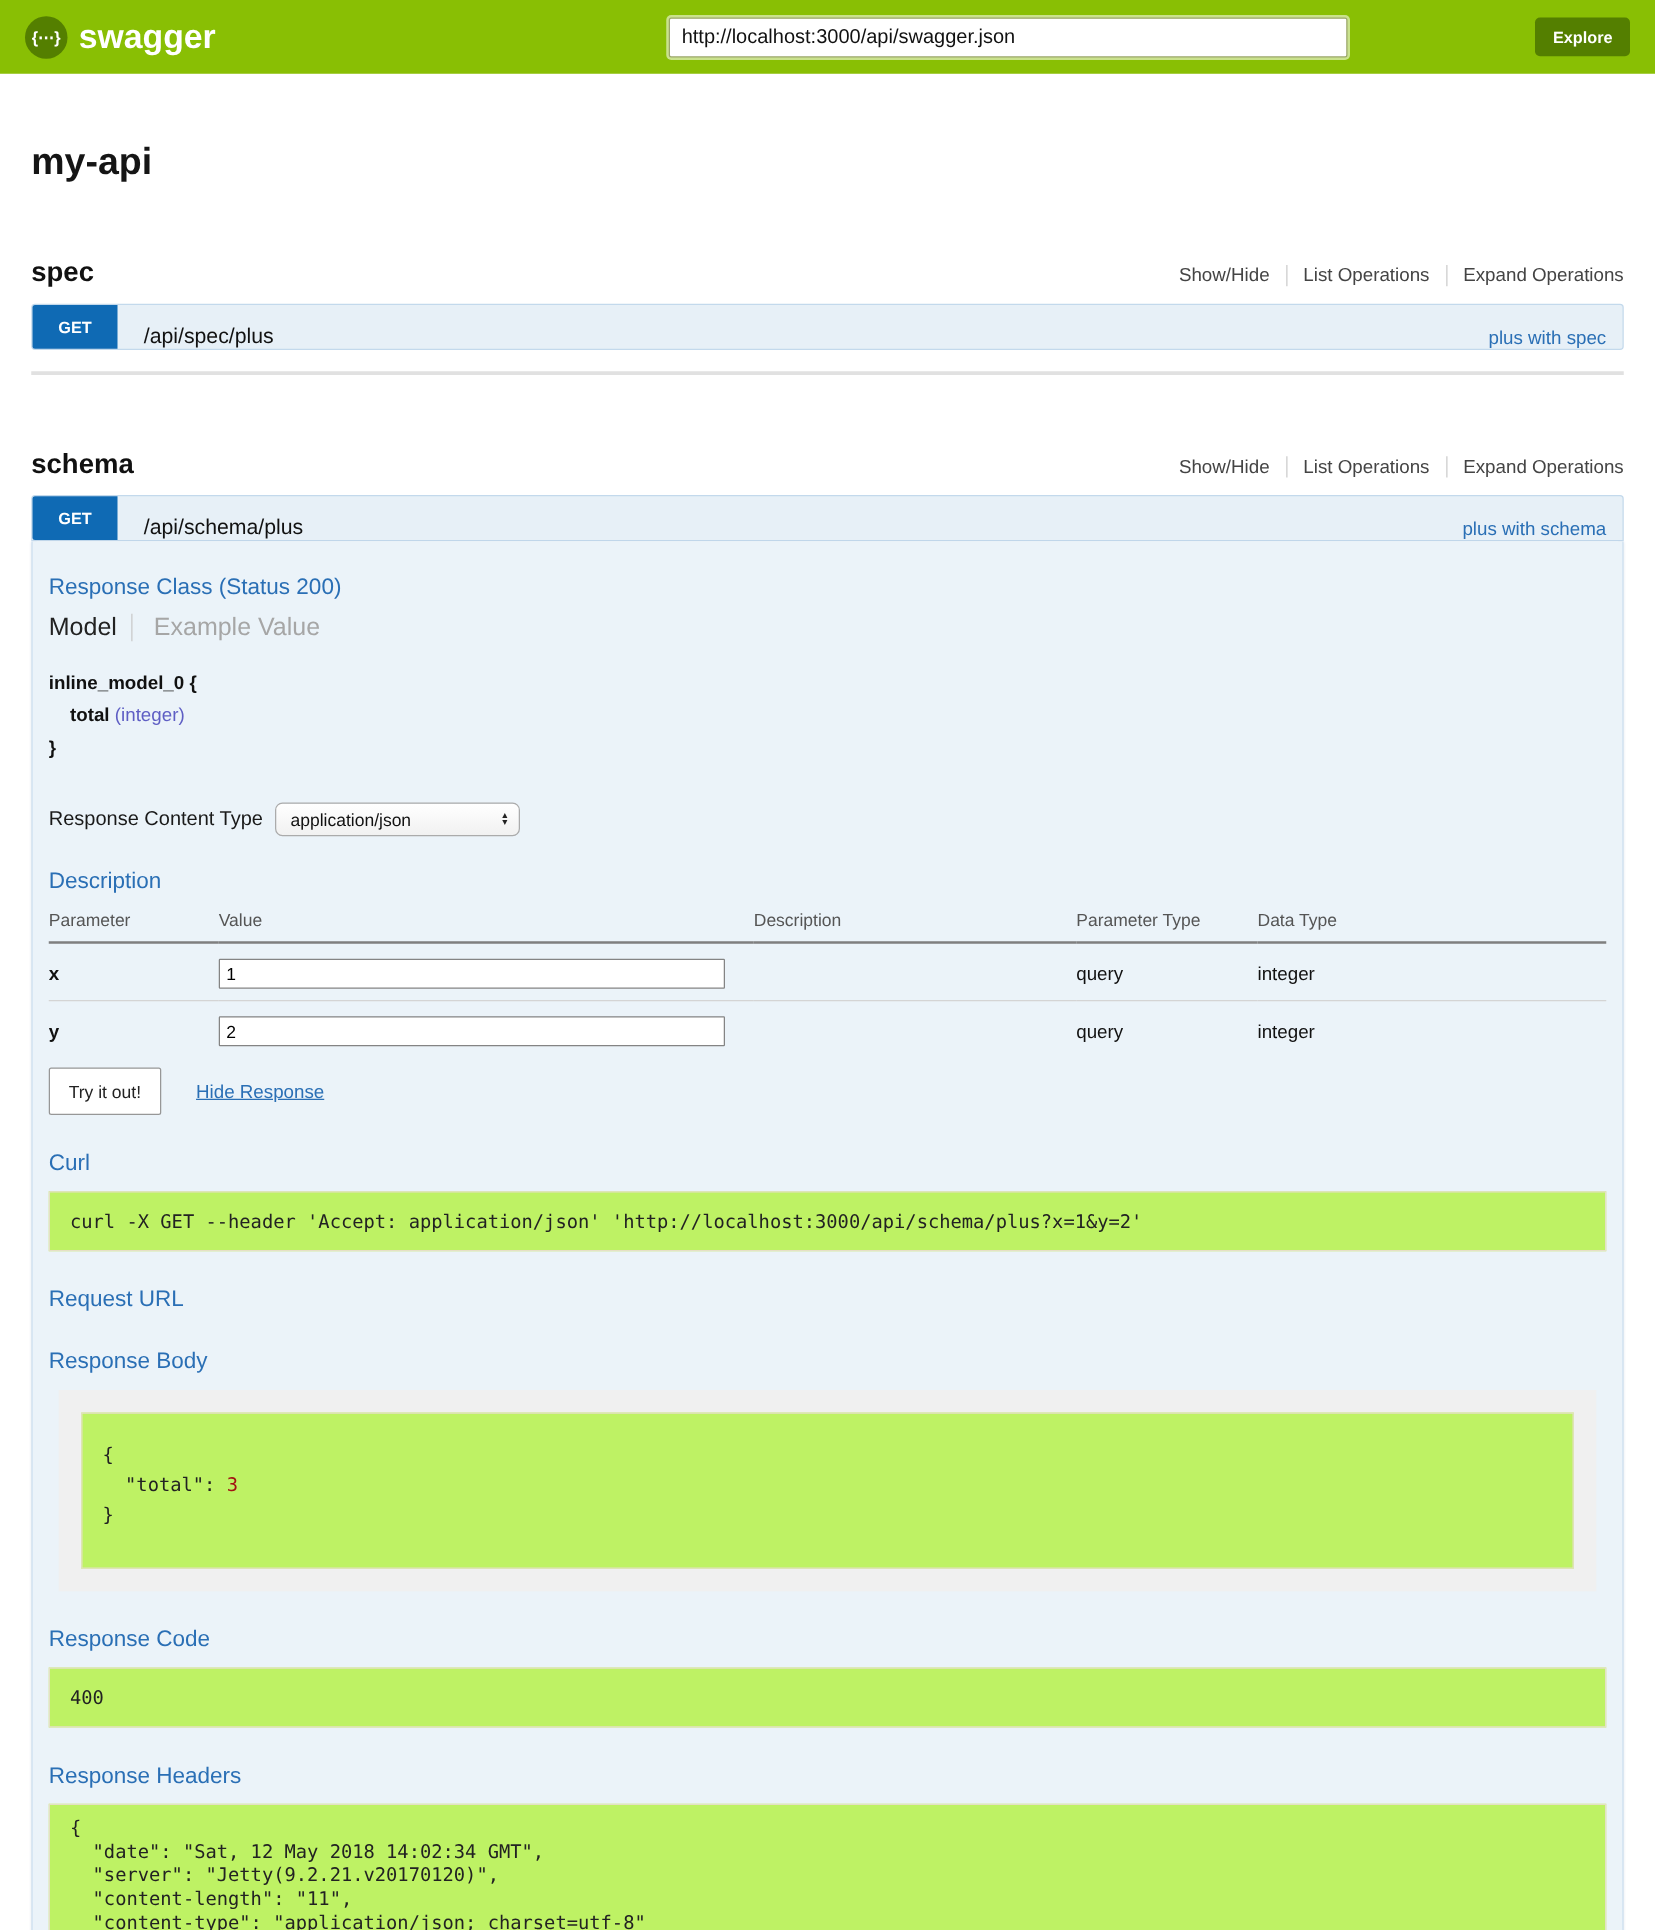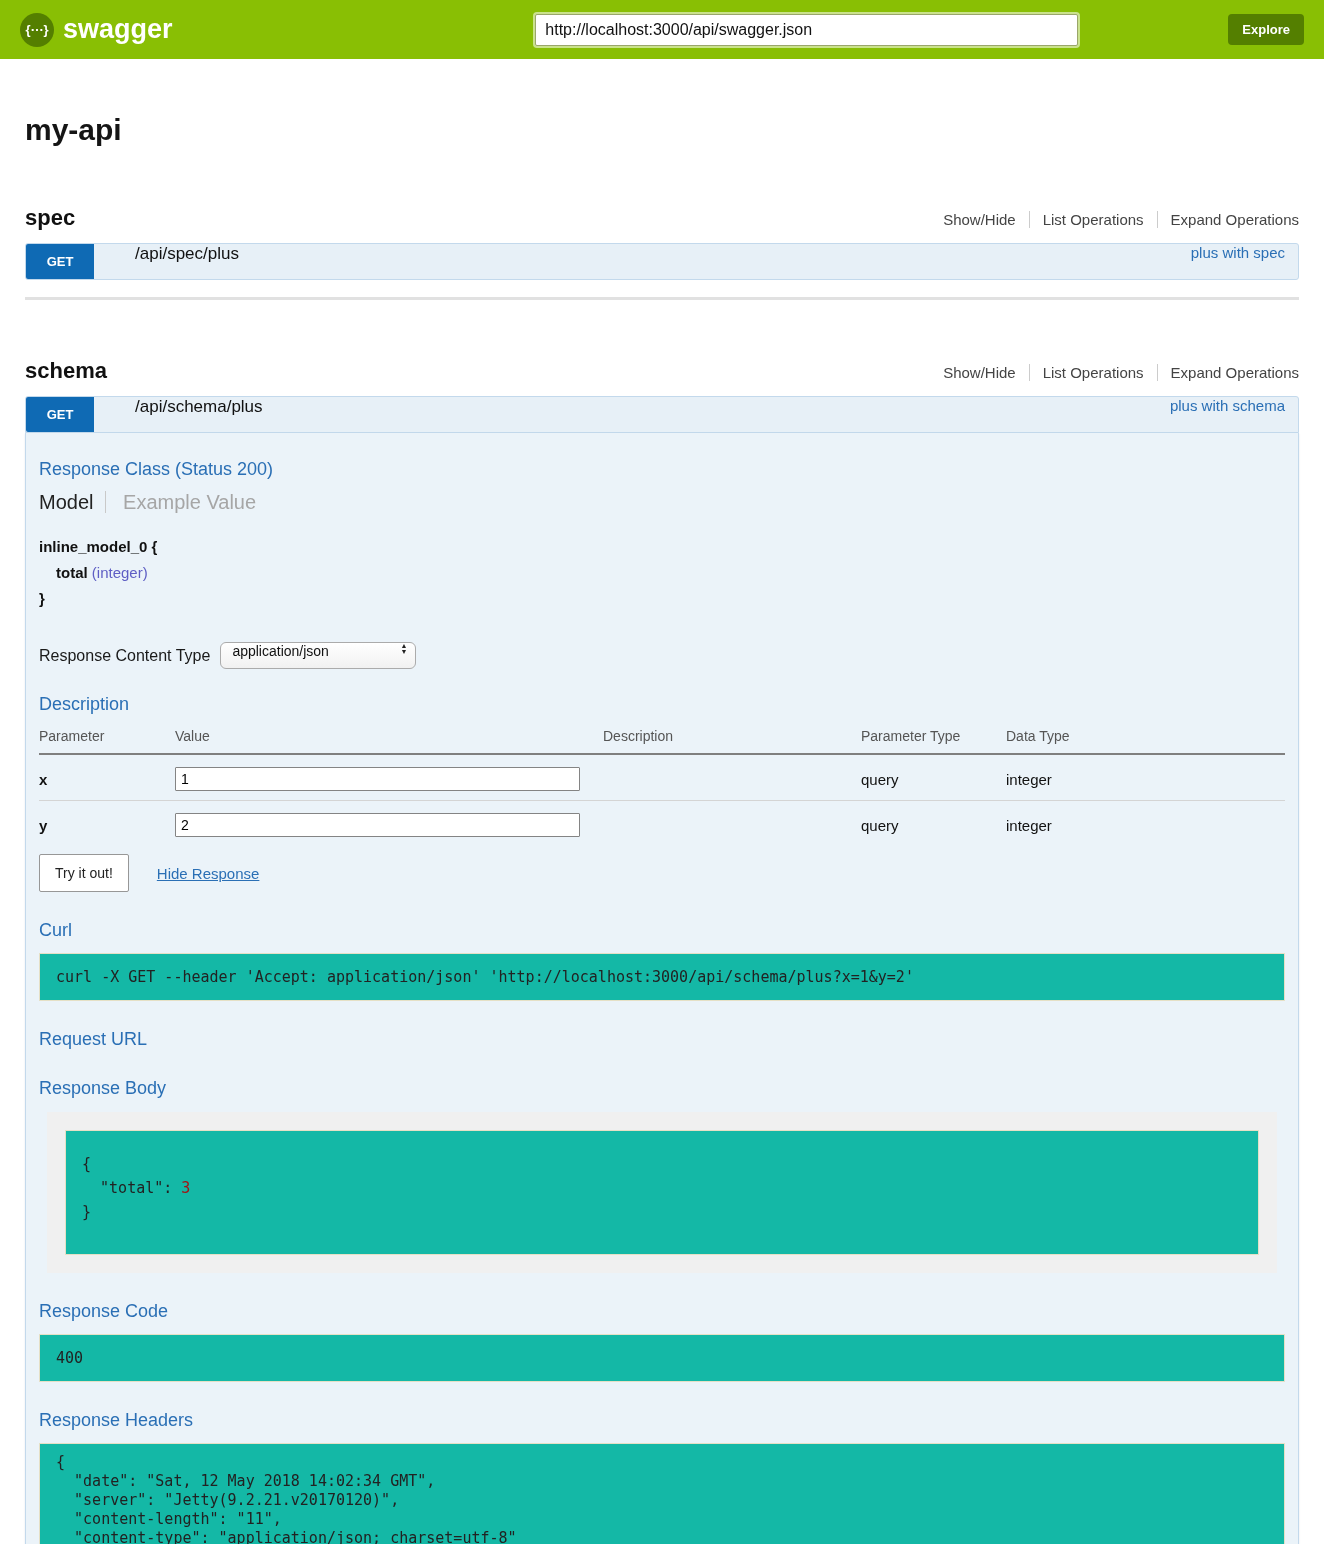--- a/index.html
+++ b/index.html
@@ -42,21 +42,21 @@
   .section-head.tight { }
   .section-title { font-size:22px; font-weight:bold; margin:0; color:#111; }
   .section-controls { margin-left:auto; font-size:15px; }
   .section-controls a { color:#444; text-decoration:none; }
   .section-controls a + a { border-left:1px solid #ccc; padding-left:13px; margin-left:13px; }
   .divider { height:3px; background:#e1e1e1; margin-top:17px; }
   
   .endpoint-bar {
     margin-top:12px; height:37px;
     background:#e7f0f7; border:1px solid #c3d9ec; border-radius:3px;
-    display:flex; align-items:flex-start;gap:20px;
+    display:flex; align-items:flex-end;
   }
   .endpoint-bar.open { border-radius:3px 3px 0 0; }
   .method-badge {
     align-self:stretch; width:68px;
     background:#0f6ab4; color:#fff;
     font-size:13px; font-weight:bold;
     display:flex; align-items:center; justify-content:center;
     border-radius:2px 0 0 2px;
   }
   .endpoint-path { margin-left:21px; font-size:17px; color:#111; text-decoration:none; }
@@ -74,21 +74,21 @@
   .tab-active { color:#222; padding-right:12px; border-right:1px solid #c9c9c9; }
   .tab-inactive { color:#a6a6a6; margin-left:11px; }
   .model-sig { margin-top:20px; font-size:15px; font-weight:bold; color:#111; line-height:26px; }
   .model-prop { padding-left:17px; }
   .prop-type { color:#5e5ec4; font-weight:normal; }
   .rct-row { margin-top:30px; display:flex; align-items:center; font-size:16px; color:#1a1a1a; }
   .select {
     margin-left:10px; width:196px; height:27px;
     border:1px solid #ababab; border-radius:6px;
     background:linear-gradient(#ffffff,#f1f1f1);
-    display:flex; align-items:flex-start; padding:0 8px 0 11px;
+    display:flex; align-items:center; padding:0 8px 0 11px;
     font-size:14px; color:#111; cursor:default;
   }
   .select .arrows { margin-left:auto; display:flex; flex-direction:column; font-size:7px; line-height:6px; color:#222; }
   .params-h { margin-top:25px; }
   table.params { width:100%; border-collapse:collapse; margin-top:5px; }
   table.params th {
     text-align:left; font-size:14px; font-weight:normal; color:#555;
     padding:8px 0 9px; border-bottom:2px solid #7f7f7f;
   }
   table.params td { padding:12px 0 9px; font-size:15px; color:#111; vertical-align:middle; }
@@ -100,21 +100,21 @@
   }
   .try-row { margin-top:8px; display:flex; align-items:center; }
   .try-btn {
     background:#fff; border:1px solid #979797; border-radius:2px;
     font-size:14px; color:#222; padding:10px 15px; cursor:pointer;
     font-family:"Liberation Sans", sans-serif;
   }
   .hide-link { margin-left:28px; font-size:15px; color:#2a6fb5; text-decoration:underline; }
   .block-h { margin-top:28px; }
   pre.codebox {
-    background:#14b8a6; border:1px solid #e5e0c6;
+    background:#bef264; border:1px solid #e5e0c6;
     margin:12px 0 0; padding:13px 16px;
     font-family:"DejaVu Sans Mono", monospace; font-size:15px; color:#222;
     white-space:pre-wrap; word-break:break-all; line-height:20px;
   }
   .body-outer { background:#f0f0f0; padding:18px; margin:13px 8px 0; }
   .body-outer pre.codebox { margin:0; line-height:24px; padding:21px 16px 30px; }
   .num-red { color:#a21313; }
   pre.headersbox { line-height:19px; padding:9px 16px 26px; }
 </style>
 </head>

